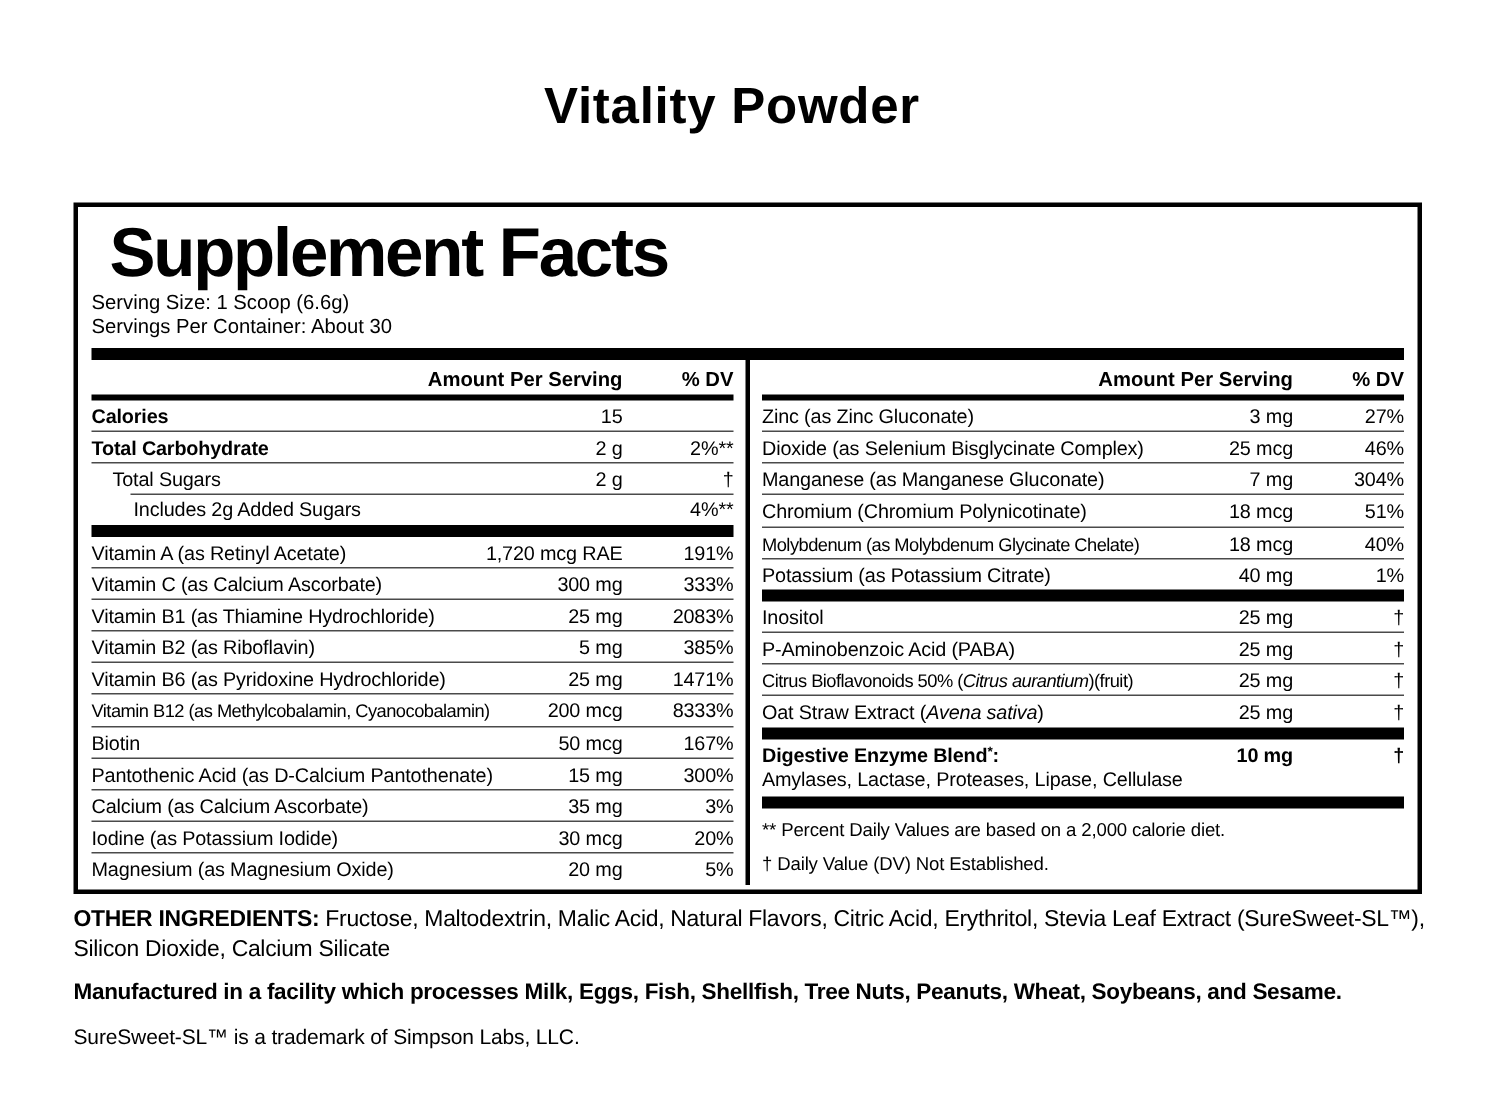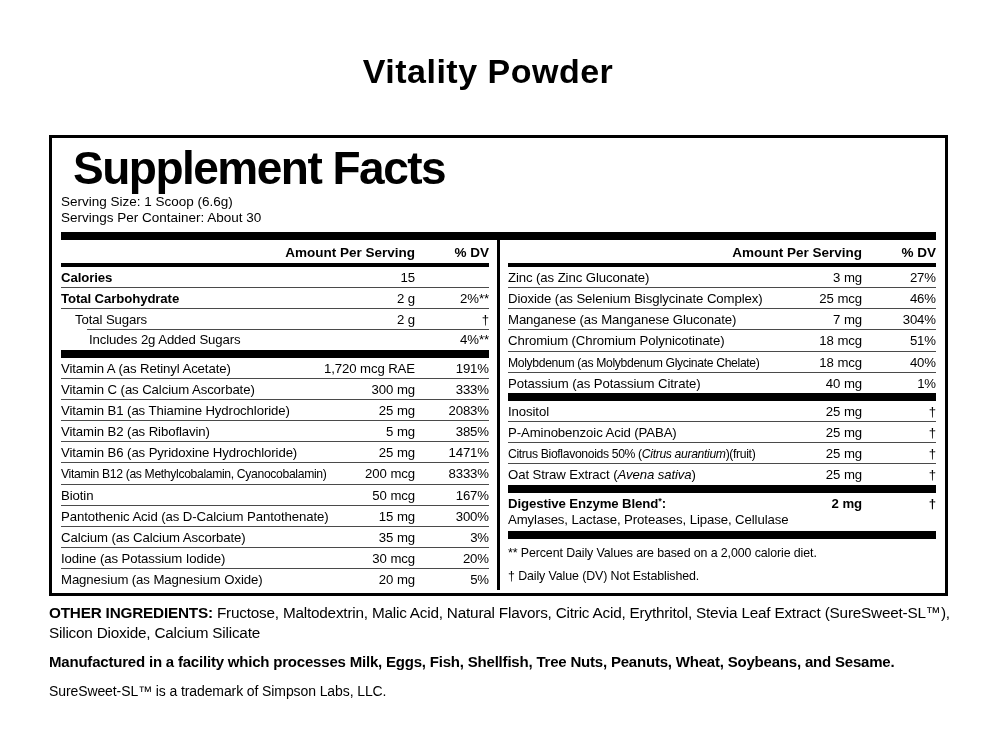--- a/index.html
+++ b/index.html
@@ -194,21 +194,21 @@
             <span class="dv">†</span>
           </div>
           <div class="row">
             <span class="nm"><span>Oat Straw Extract (</span><span class="i">Avena sativa</span><span>)</span></span>
             <span class="amt">25 mg</span>
             <span class="dv">†</span>
           </div>
           <div class="bar"></div>
           <div class="row">
             <span class="nm b"><span>Digestive Enzyme Blend</span><span class=" sup">*</span><span>:</span></span>
-            <span class="amt b">2 mg</span>
+            <span class="amt b">10 mg</span>
             <span class="dv b">†</span>
           </div>
           <div class="sub">Amylases, Lactase, Proteases, Lipase, Cellulase</div>
           <div class="bar"></div>
           <div class="fn">** Percent Daily Values are based on a 2,000 calorie diet.</div>
           <div class="fn">† Daily Value (DV) Not Established.</div>
         </div>
     </div>
   </div>
 

